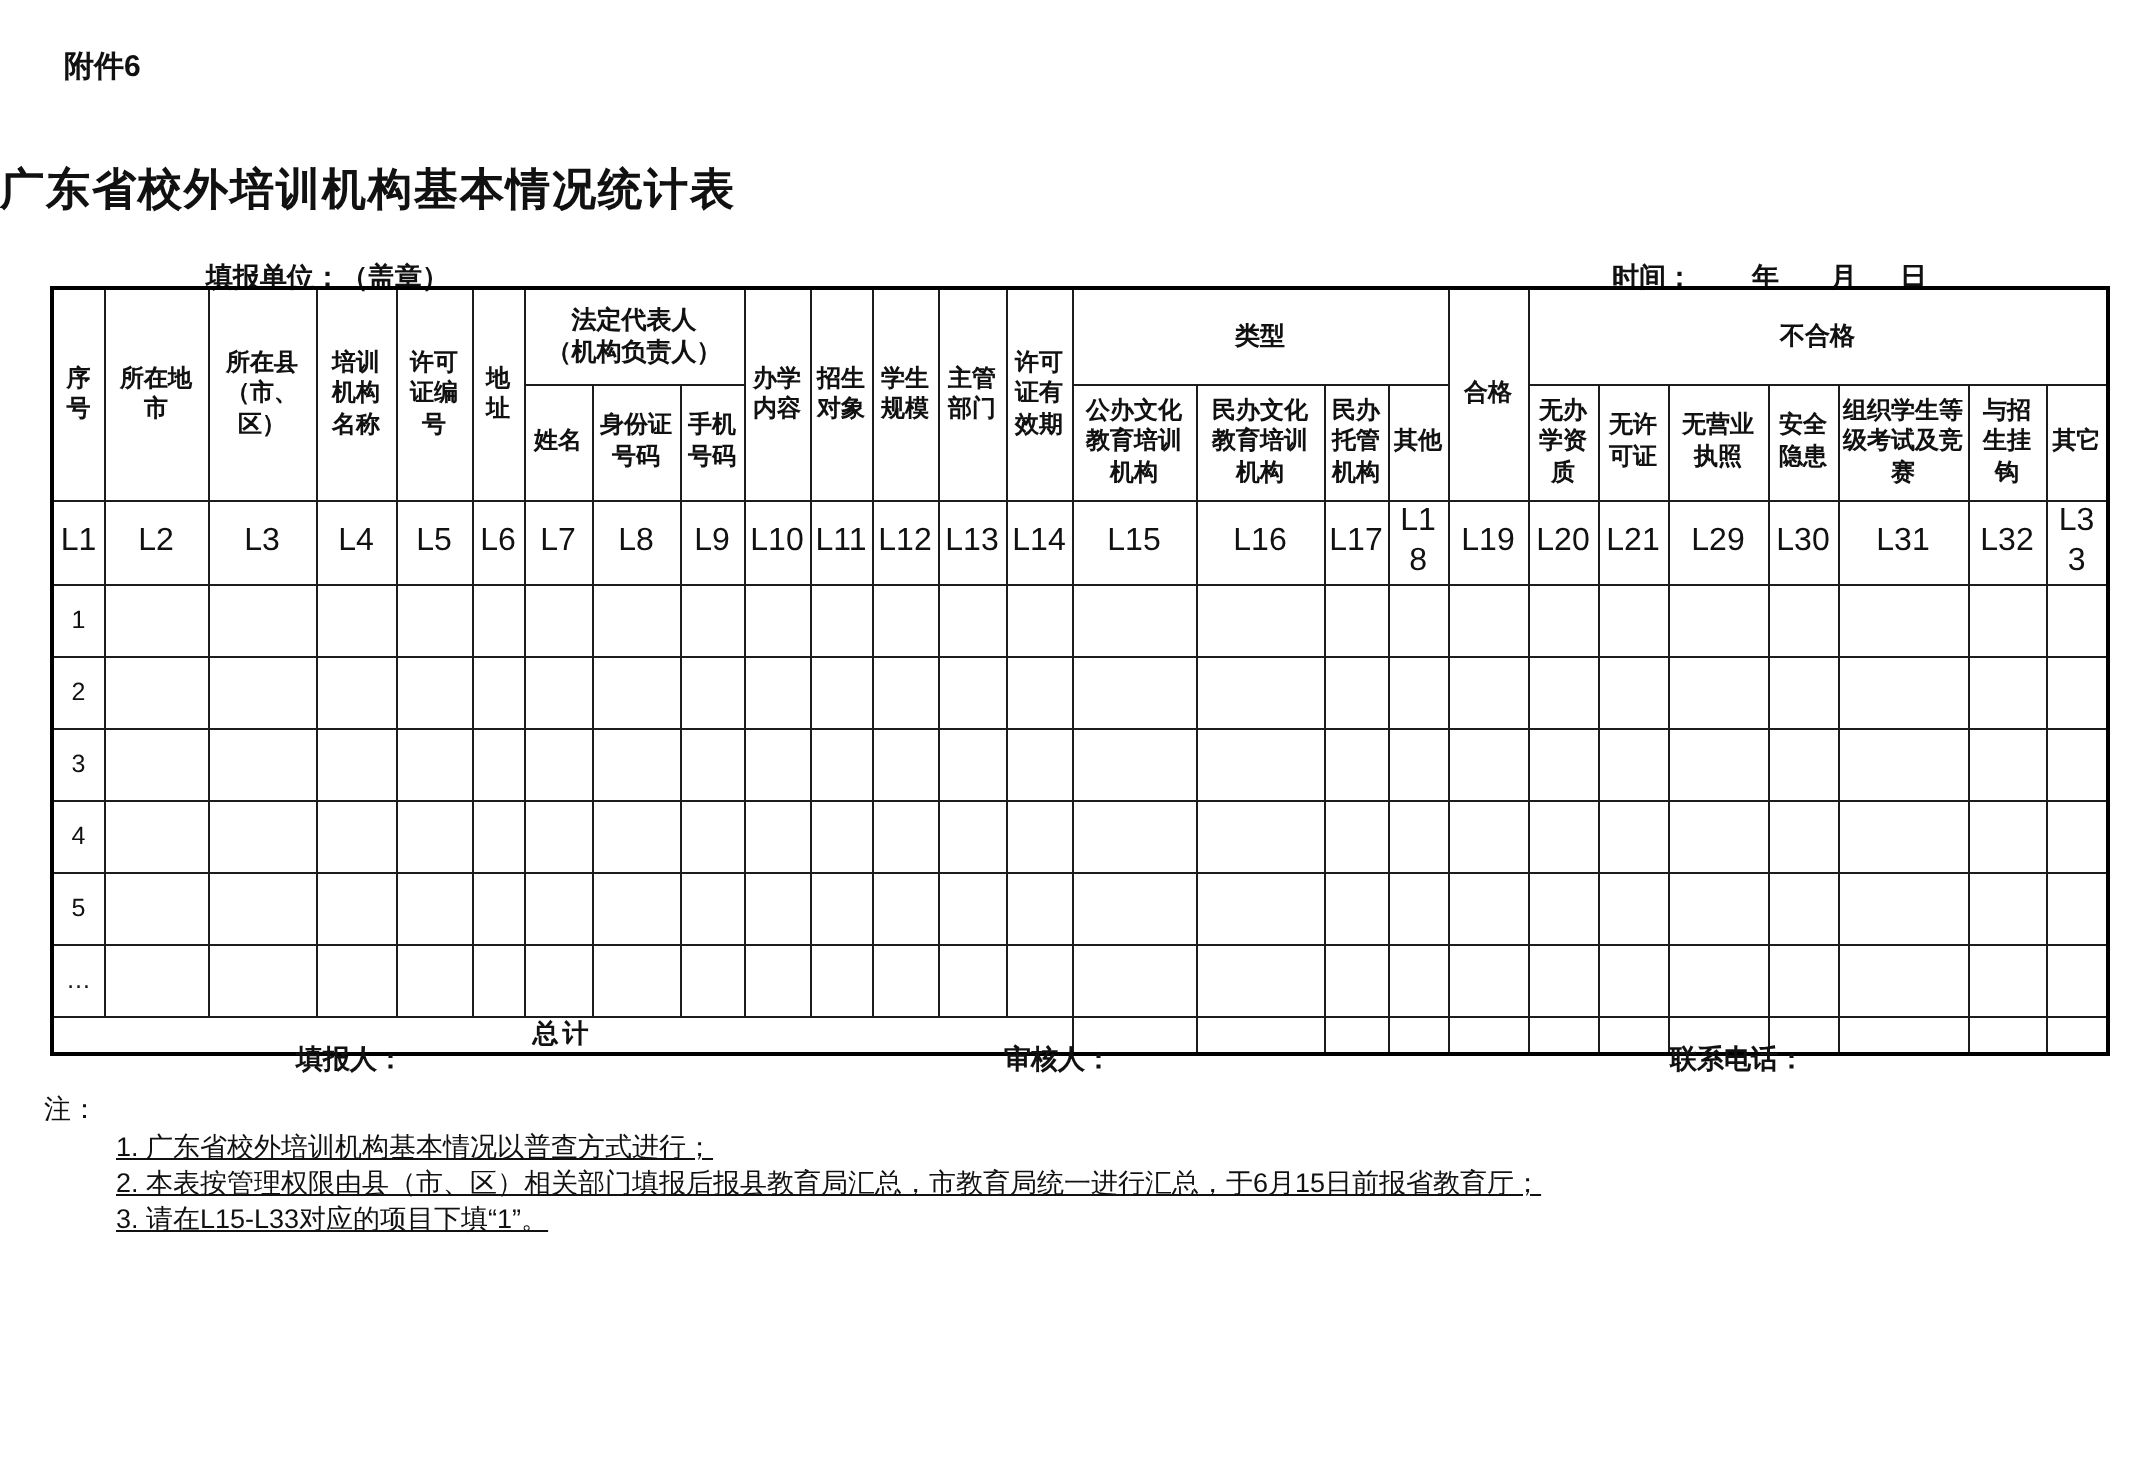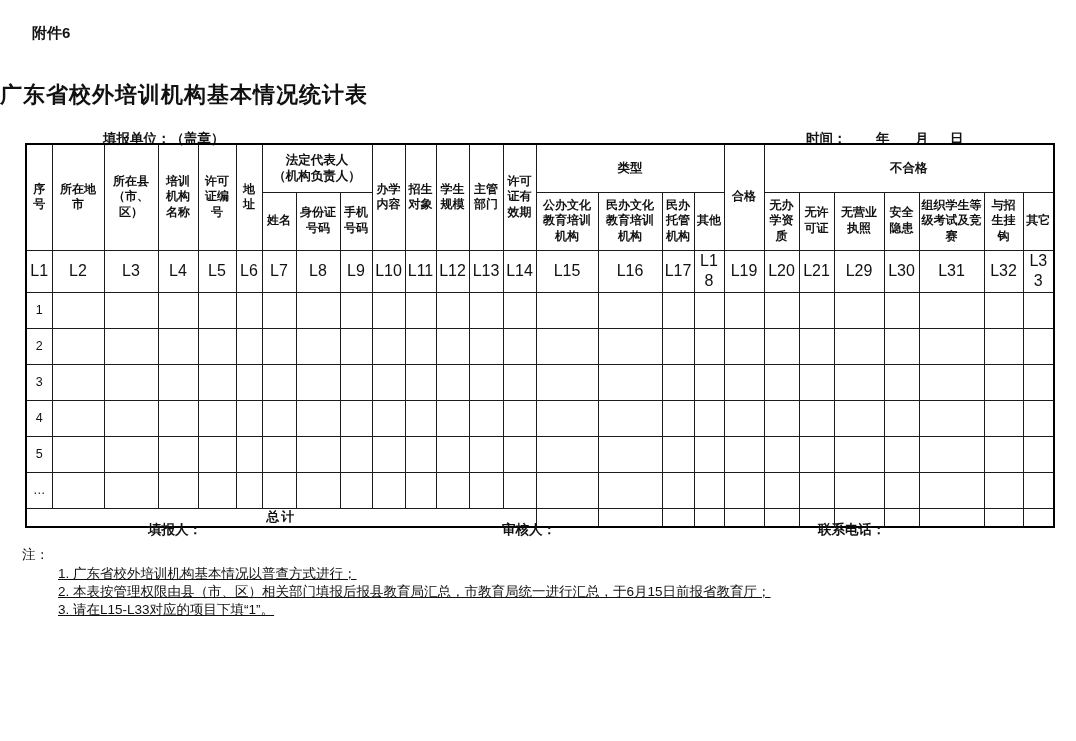--- a/index.html
+++ b/index.html
@@ -44,21 +44,21 @@
   table.stats th{font-weight:bold;}
   table.stats th.group{white-space:pre-line;font-size:12.5px;}
   table.stats tr.codes th{font-weight:normal;font-size:16px;}
   table.stats td.rowlab{font-size:12.5px;}
   table.stats td.total{font-weight:bold;font-size:13px;letter-spacing:2px;}
 
   .sign-row{position:absolute;left:0;top:521px;width:100%;height:20px;}
   .sign-row span{position:absolute;top:0;font-size:13.5px;font-weight:bold;}
   .filler{left:148px;}
   .reviewer{left:502px;}
-  .phone{left:818px;}
+  .phone{left:835px;}
 
   .notes{position:absolute;left:22px;top:546px;font-size:13.5px;line-height:18px;}
   .notes .note-items{margin-left:36px;margin-top:1px;text-decoration:underline;}
   .notes .note-item{margin:0;}
 </style>
 </head>
 <body>
 
 <div class="page">
 

